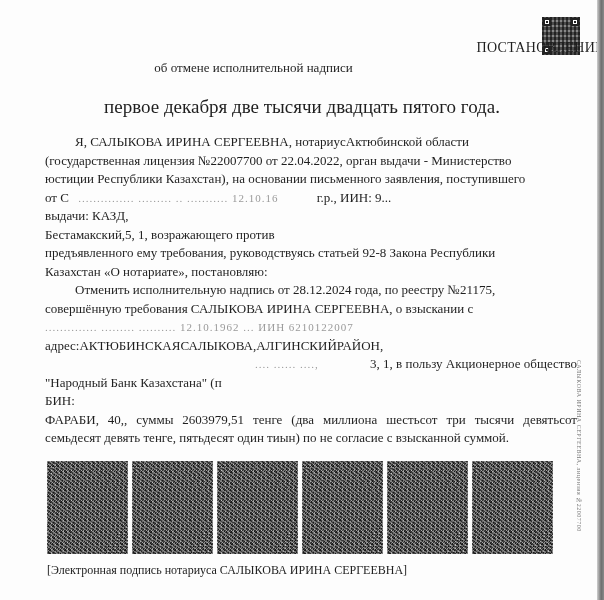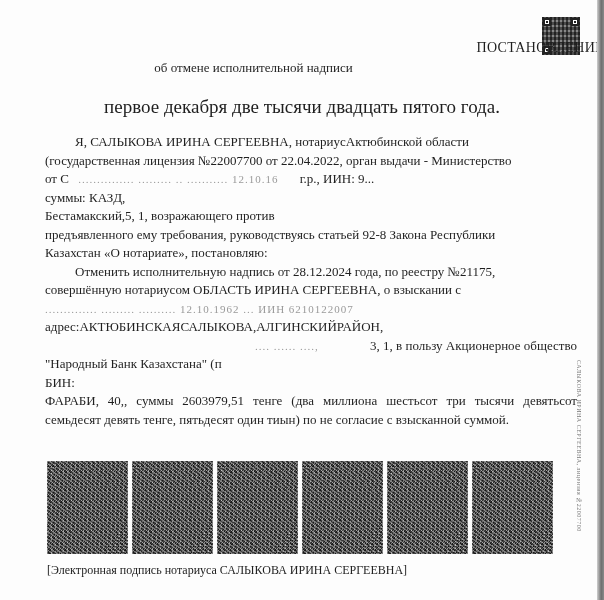--- a/index.html
+++ b/index.html
@@ -155,38 +155,39 @@
   <div class="subtitle">об отмене исполнительной надписи</div>
   <div class="date-line">первое декабря две тысячи двадцать пятого года.</div>
 
   <div class="body-text">
 
     <span class="line justify indent">
       <span>Я, САЛЫКОВА ИРИНА СЕРГЕЕВНА, нотариус</span>
       <span>Актюбинской области</span>
     </span>
     <span class="line">(государственная лицензия №22007700 от 22.04.2022, орган выдачи - Министерство</span>
+    <span class="line">юстиции Республики Казахстан), на основании письменного заявления, поступившего</span>
     <span class="line">
       <span>от С</span>
       <span class="ghost" style="margin-left:6px">...............  .........  ..  ...........  12.10.16</span>
-      <span style="margin-left:18px">г.р., ИИН: 9...</span>
+      <span style="margin-left:35px">г.р., ИИН: 9...</span>
     </span>
     <span class="line justify">
-      <span>суммы:   КАЗ</span>
+      <span>выдачи:   КАЗ</span>
       <span>Д,</span>
     </span>
     <span class="line justify">
       <span>Бестамакский,</span>
       <span>5,  1,  возражающего  против</span>
     </span>
     <span class="line">предъявленного ему требования, руководствуясь статьей 92-8 Закона Республики</span>
     <span class="line">Казахстан «О нотариате», постановляю:</span>
 
     <span class="line indent">Отменить исполнительную надпись от 28.12.2024 года, по реестру №21175,</span>
-    <span class="line">совершённую нотариусом ОБЛАСТЬ ИРИНА СЕРГЕЕВНА, о взыскании   с</span>
+    <span class="line">совершённую требования САЛЫКОВА ИРИНА СЕРГЕЕВНА, о взыскании   с</span>
     <span class="line">
       <span class="ghost">..............  .........  ..........  12.10.1962  ...  ИИН  6210122007</span>
     </span>
     <span class="line justify">
       <span>адрес:</span>
       <span>АКТЮБИНСКАЯ</span>
       <span>САЛЫКОВА,</span>
       <span>АЛГИНСКИЙ</span>
       <span>РАЙОН,</span>
     </span>

